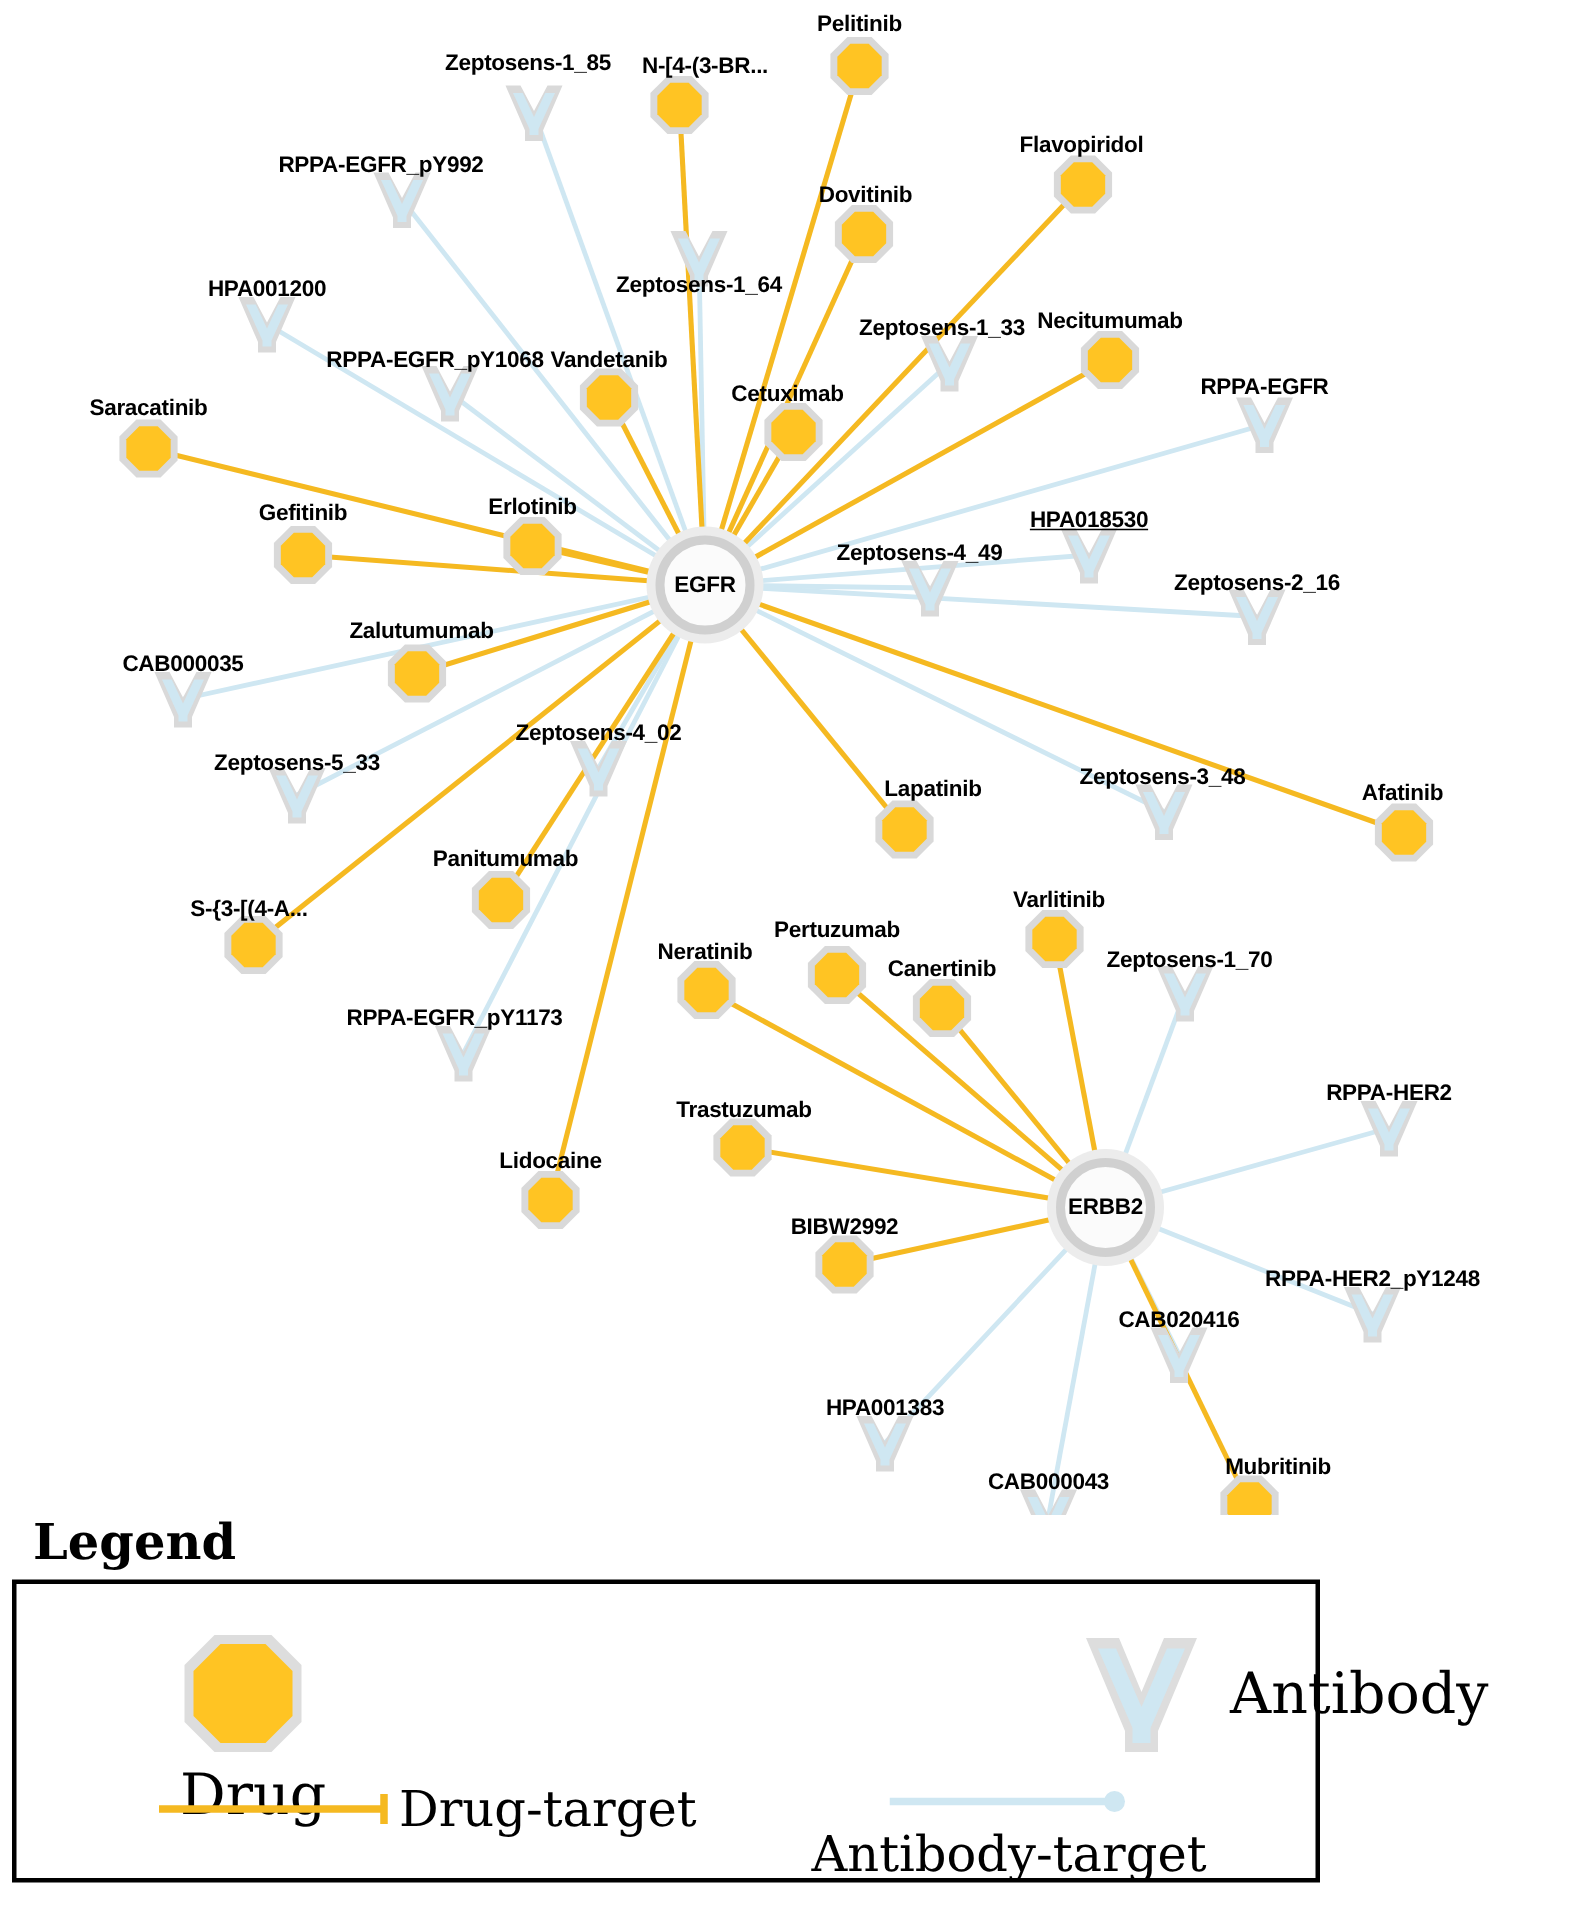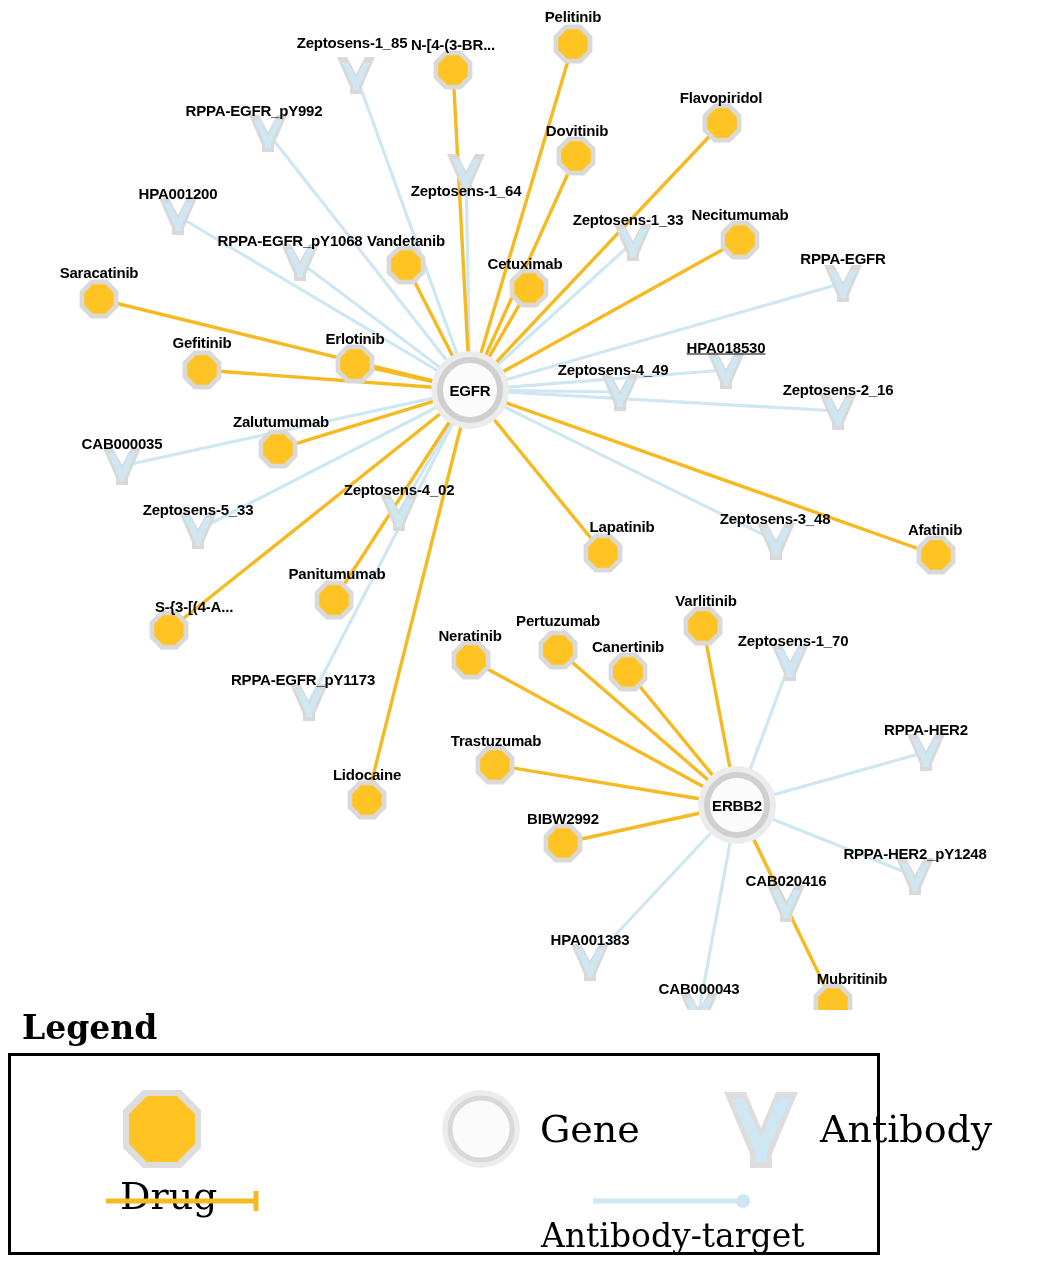--- a/index.html
+++ b/index.html
@@ -343,32 +343,32 @@
       <div class="node-label" style="left: 198px; top: 509px;">Zeptosens-5_33</div>
       <div class="node-label" style="left: 775px; top: 518px;">Zeptosens-3_48</div>
       <div class="node-label" style="left: 793px; top: 640px;">Zeptosens-1_70</div>
       <div class="node-label" style="left: 303px; top: 679px;">RPPA-EGFR_pY1173</div>
       <div class="node-label" style="left: 926px; top: 729px;">RPPA-HER2</div>
       <div class="node-label" style="left: 915px; top: 853px;">RPPA-HER2_pY1248</div>
       <div class="node-label" style="left: 786px; top: 880px;">CAB020416</div>
       <div class="node-label" style="left: 590px; top: 939px;">HPA001383</div>
       <div class="node-label" style="left: 699px; top: 988px;">CAB000043</div>
       <div class="node-label" style="left: 573px; top: 16px;">Pelitinib</div>
-      <div class="node-label" style="left: 453px; top: 44px;">N-[4-(3-BR...</div>
+      <div class="node-label" style="left: 470px; top: 44px;">N-[4-(3-BR...</div>
       <div class="node-label" style="left: 721px; top: 97px;">Flavopiridol</div>
       <div class="node-label" style="left: 577px; top: 130px;">Dovitinib</div>
       <div class="node-label" style="left: 740px; top: 214px;">Necitumumab</div>
       <div class="node-label" style="left: 406px; top: 240px;">Vandetanib</div>
       <div class="node-label" style="left: 525px; top: 263px;">Cetuximab</div>
       <div class="node-label" style="left: 99px; top: 272px;">Saracatinib</div>
       <div class="node-label" style="left: 355px; top: 338px;">Erlotinib</div>
       <div class="node-label" style="left: 202px; top: 342px;">Gefitinib</div>
       <div class="node-label" style="left: 281px; top: 421px;">Zalutumumab</div>
       <div class="node-label" style="left: 337px; top: 573px;">Panitumumab</div>
-      <div class="node-label" style="left: 166px; top: 606px; margin-left: 28px;">S-{3-[(4-A...</div>
+      <div class="node-label" style="left: 166px; top: 606px;">S-{3-[(4-A...</div>
       <div class="node-label" style="left: 604px; top: 526px; padding-left: 36px;">Lapatinib</div>
       <div class="node-label" style="left: 935px; top: 529px;">Afatinib</div>
       <div class="node-label" style="left: 706px; top: 600px;">Varlitinib</div>
       <div class="node-label" style="left: 470px; top: 635px;">Neratinib</div>
       <div class="node-label" style="left: 558px; top: 620px;">Pertuzumab</div>
       <div class="node-label" style="left: 628px; top: 646px;">Canertinib</div>
       <div class="node-label" style="left: 496px; top: 740px;">Trastuzumab</div>
       <div class="node-label" style="left: 367px; top: 774px;">Lidocaine</div>
       <div class="node-label" style="left: 563px; top: 818px;">BIBW2992</div>
       <div class="node-label" style="left: 834px; top: 978px; padding-left: 36px;">Mubritinib</div>
@@ -381,41 +381,35 @@
   <div class="legend-title">Legend</div>
   <div class="legend-box">
     <div class="legend-row1">
       <div class="legend-item" style="left:95px;top:0;flex-direction:column;">
         <svg width="90" height="90" viewBox="0 0 90 90">
           <polygon points="26,6 64,6 84,26 84,64 64,84 26,84 6,64 6,26" fill="#dddddd"></polygon>
           <polygon points="30,12 60,12 78,30 78,60 60,78 30,78 12,60 12,30" fill="#FFC423"></polygon>
         </svg>
         <span class="legend-text">Drug</span>
       </div>
-      <div class="legend-item" style="left:425px;top:0;">
-        <svg width="90" height="90" viewBox="0 0 90 90">
-          <circle cx="45" cy="45" r="39" fill="#ececec"></circle>
-          <circle cx="45" cy="45" r="31" fill="#fbfbfb" stroke="#d8d8d8" stroke-width="5"></circle>
-        </svg>
-        <span class="legend-text">Gene</span>
-      </div>
       <div class="legend-item" style="left:705px;top:0;">
         <svg width="90" height="90" viewBox="0 0 90 90">
           <path d="M8,8 L30,8 L45,44 L60,8 L82,8 L56,70 L56,84 L34,84 L34,70 Z" fill="#dddddd"></path>
           <path d="M16,15 L28,15 L45,54 L62,15 L74,15 L51,68 L51,78 L39,78 L39,68 Z" fill="#cfe7f2"></path>
         </svg>
         <span class="legend-text">Antibody</span>
       </div>
     </div>
     <div class="legend-row2">
       <div class="legend-item" style="left:95px;top:0;">
         <svg width="160" height="30" viewBox="0 0 160 30">
           <line x1="0" y1="15" x2="150" y2="15" stroke="#F5B921" stroke-width="5"></line>
           <line x1="150" y1="5" x2="150" y2="25" stroke="#F5B921" stroke-width="5"></line>
         </svg>
+        <span class="legend-edge-text">Drug-target</span>
       </div>
       <div class="legend-item" style="left:530px;top:0;flex-direction:column;">
         <svg width="160" height="30" viewBox="0 0 160 30">
           <line x1="0" y1="15" x2="146" y2="15" stroke="#cfe7f2" stroke-width="5"></line>
           <circle cx="150" cy="15" r="7" fill="#cfe7f2"></circle>
         </svg>
         <span class="legend-edge-text">Antibody-target</span>
       </div>
     </div>
   </div>

